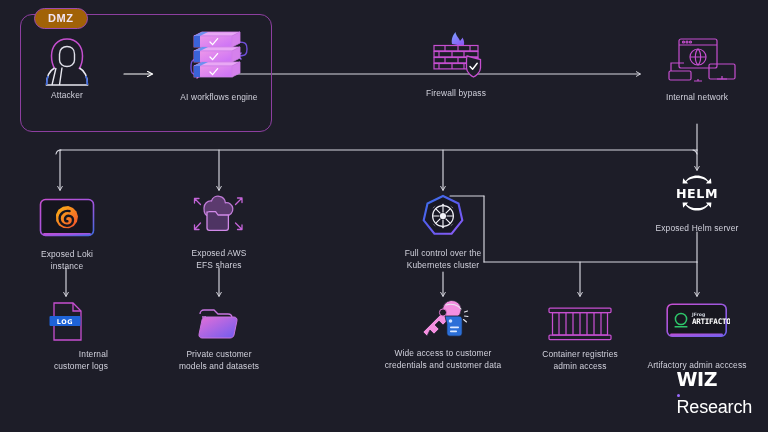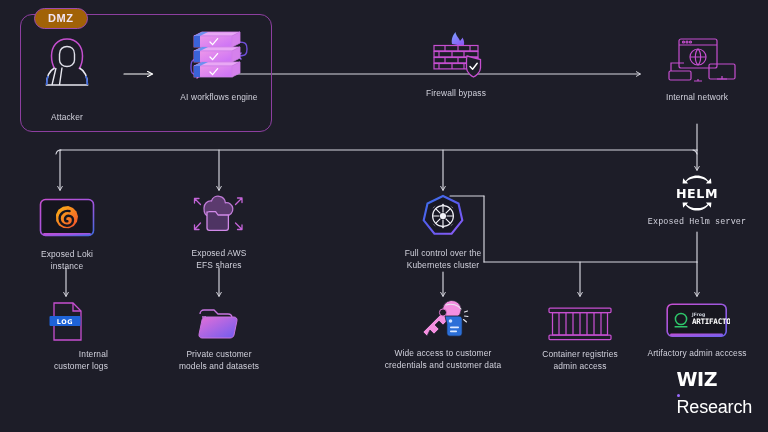--- a/index.html
+++ b/index.html
@@ -135,21 +135,21 @@
       <svg width="58" height="56" viewBox="0 0 58 56">
         <path d="M29,5 C19,5 13.5,12.5 13.5,22 C13.5,28 15,32 17,35" fill="none" stroke="#c64fd0" stroke-width="1.5"></path>
         <path d="M29,5 C39,5 44.5,12.5 44.5,22 C44.5,28 43,32 41,35" fill="none" stroke="#c64fd0" stroke-width="1.5"></path>
         <path d="M21.5,20 C21.5,15 25,12.5 29,12.5 C33,12.5 36.5,15 36.5,20 L36.5,26 C36.5,30 33,32.5 29,32.5 C25,32.5 21.5,30 21.5,26 Z" fill="none" stroke="#e0e0ea" stroke-width="1.4"></path>
         <path d="M16.5,34 C11,37 8.5,43 8.5,51 L49.5,51 C49.5,43 47,37 41.5,34" fill="none" stroke="#e8e8f0" stroke-width="1.5"></path>
         <path d="M18,34 L14,51 M24,33.5 L21.5,51" fill="none" stroke="#e8e8f0" stroke-width="1.4"></path>
         <path d="M10,42 C9,45 8.6,48 8.6,51" fill="none" stroke="#3f6ae0" stroke-width="1.6"></path>
         <path d="M48,42 C49,45 49.4,48 49.4,51" fill="none" stroke="#3f6ae0" stroke-width="1.6"></path>
       </svg>
     </div>
-    <div class="cap" style="margin-top:22px;">Attacker</div>
+    <div class="cap" style="margin-top:0;">Attacker</div>
   </div>
 
   <div class="node" style="left:396px; top:30px; width:120px;">
     <div class="icon-wrap" style="height:52px;">
       <svg width="62" height="52" viewBox="0 0 62 52">
         <path d="M27,14 C26,9 28,5 30.5,2 C31,6 34,7.5 35,11 C36,9.5 37,9 37.5,7.5 C39.5,11 39.5,14 38.5,16" fill="url(#gFire)" stroke="none"></path>
         <g stroke="#c64fd0" stroke-width="1.2" fill="none">
           <rect x="9" y="15.5" width="44" height="5.4"></rect>
           <rect x="9" y="21.5" width="44" height="5.4"></rect>
           <rect x="9" y="27.5" width="44" height="5.4"></rect>
@@ -287,21 +287,21 @@
   <div class="node" style="left:640px; top:172px; width:114px;">
     <div class="icon-wrap" style="height:42px; flex-direction:column;">
       <svg width="58" height="42" viewBox="0 0 58 42">
         <g fill="#ffffff">
           <path d="M29,3.4 C24,3.4 20,5.6 17.6,9 L15.1,6.3 L14.6,11.6 L20,11.6 L18.5,9.6 C20.8,7.2 24.6,5.9 29,5.9 C33.4,5.9 37.2,7.2 39.5,9.6 L38,11.6 L43.4,11.6 L42.9,6.3 L40.4,9 C38,5.6 34,3.4 29,3.4 Z"></path>
           <path d="M29,38.6 C24,38.6 20,36.4 17.6,33 L15.1,35.7 L14.6,30.4 L20,30.4 L18.5,32.4 C20.8,34.8 24.6,36.1 29,36.1 C33.4,36.1 37.2,34.8 39.5,32.4 L38,30.4 L43.4,30.4 L42.9,35.7 L40.4,33 C38,36.4 34,38.6 29,38.6 Z"></path>
         </g>
         <text x="29" y="25.6" text-anchor="middle" fill="#ffffff" font-family="DejaVu Sans, sans-serif" font-size="12.6" font-weight="bold" letter-spacing="0.6">HELM</text>
       </svg>
     </div>
-    <div class="cap" style="margin-top:3px;font-family:Liberation Mono, monospace;">Exposed Helm server</div>
+    <div class="cap" style="margin-top:9px;">Exposed Helm server</div>
   </div>
 
   <div class="node" style="left:26px; top:300px; width:82px;text-align:right;">
     <div class="icon-wrap" style="height:44px;">
       <svg width="44" height="44" viewBox="0 0 44 44">
         <path d="M9,3 L28,3 L36,11 L36,40 L9,40 Z" fill="none" stroke="#c64fd0" stroke-width="1.3"></path>
         <path d="M28,3 L28,11 L36,11" fill="none" stroke="#c64fd0" stroke-width="1.3"></path>
         <rect x="4.5" y="16" width="31" height="10" rx="1" fill="#1e63d8"></rect>
         <text x="20" y="23.6" text-anchor="middle" fill="#ffffff" font-family="DejaVu Sans, sans-serif" font-size="6.4" font-weight="bold" letter-spacing="0.7">LOG</text>
       </svg>
@@ -361,21 +361,21 @@
     <div class="icon-wrap" style="height:44px;">
       <svg width="66" height="42" viewBox="0 0 66 42">
         <rect x="3.2" y="3.2" width="59" height="32" rx="5" fill="#17171f" stroke="url(#gArt)" stroke-width="1.6"></rect>
         <rect x="6" y="32.6" width="53" height="2.6" rx="1.3" fill="url(#gArt)"></rect>
         <circle cx="17" cy="18" r="5.6" fill="none" stroke="#2ec56a" stroke-width="1.5"></circle>
         <rect x="10.6" y="25" width="12.8" height="1.5" fill="#2ec56a"></rect>
         <text x="28" y="14.6" fill="#cfd4dd" font-family="DejaVu Sans, sans-serif" font-size="4.6" font-weight="bold">JFrog</text>
         <text x="28" y="23.4" fill="#ffffff" font-family="DejaVu Sans Mono, monospace" font-size="7.6" font-weight="bold" letter-spacing="-0.3">ARTIFACTORY</text>
       </svg>
     </div>
-    <div class="cap" style="margin-top:4px;">Artifactory admin acccess</div>
+    <div class="cap" style="margin-top:16px;">Artifactory admin acccess</div>
   </div>
 
   <div class="wiz">
     <span class="w1">WIZ</span>
     <span class="dot"></span>
     <span class="w2">Research</span>
   </div>
 
 </div>
 

